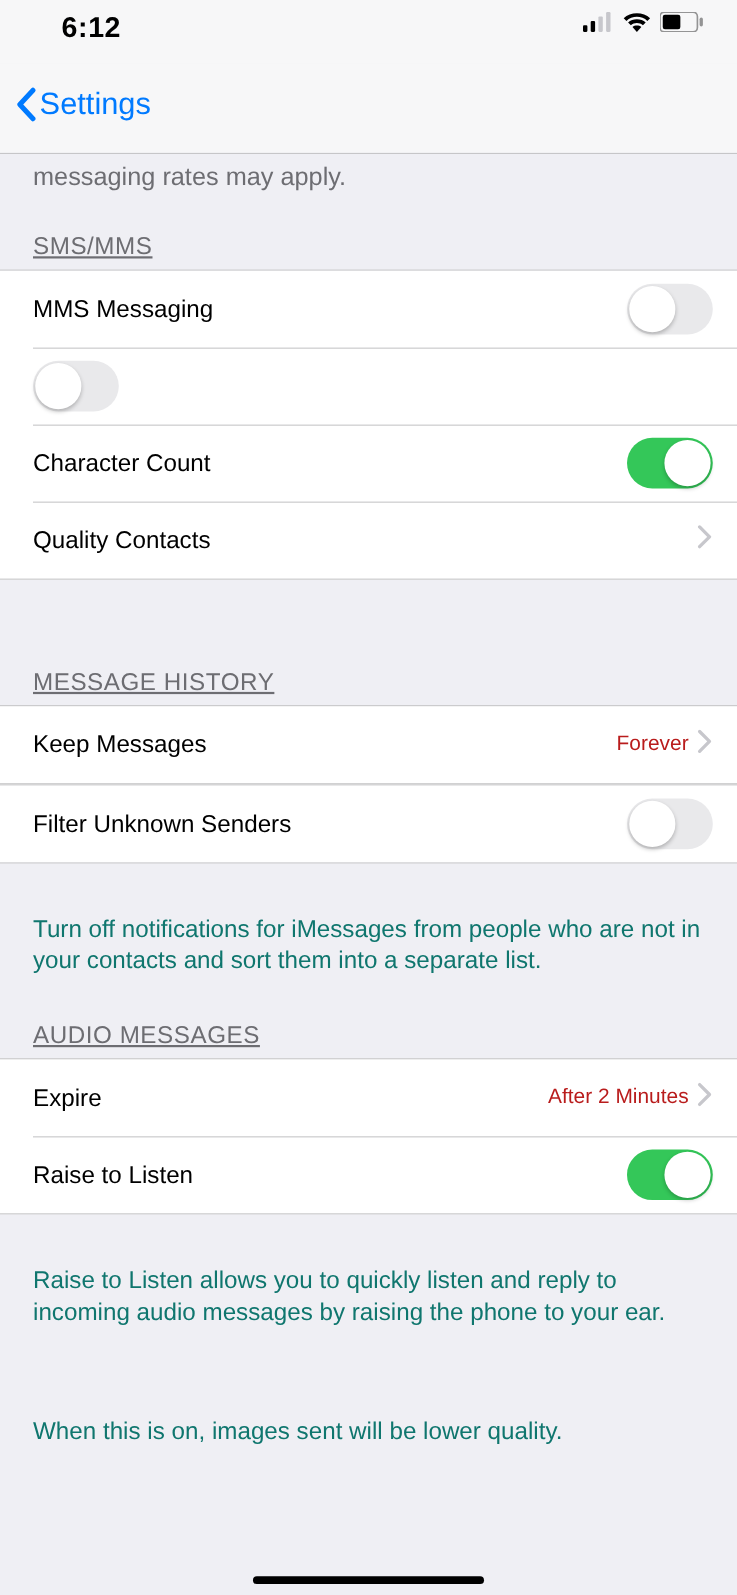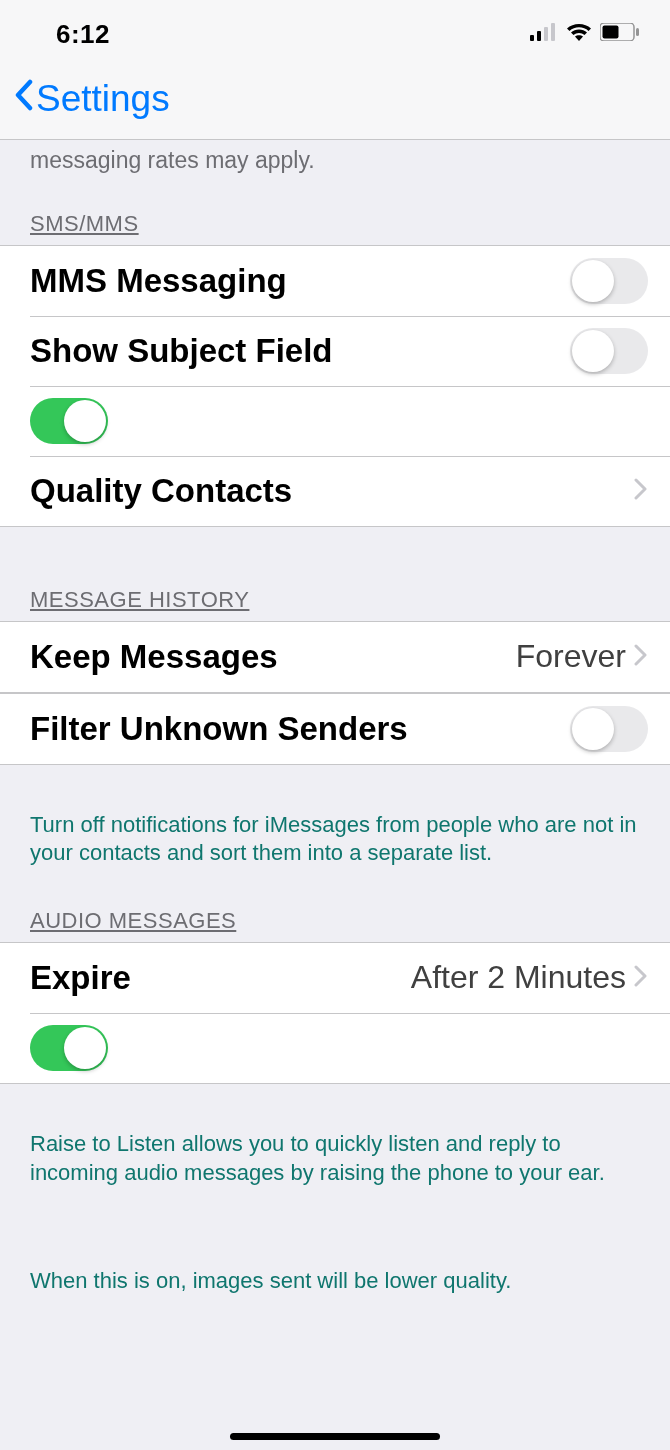--- a/index.html
+++ b/index.html
@@ -8,42 +8,42 @@
     font-family: -apple-system, "Helvetica Neue", Helvetica, Arial, sans-serif;
     background: #efeff4;
     color: #000;
     overflow: hidden;
   }
 
   
   .status-bar {
     display: flex;
     justify-content: space-between;
-    align-items: center;
+    align-items: flex-start;
     padding: 10px 30px 0 30px;
     height: 58px;
     background: #f7f7f8;
   }
   .status-time { font-size: 26px; font-weight: 600; letter-spacing: 0.5px; padding-left: 26px;}
   .status-icons { display: flex; align-items: center; gap: 8px; }
 
   
   .nav-bar {
     display: flex;
     align-items: center;
     height: 82px;
     background: #f7f7f8;
     border-bottom: 1px solid #c6c6c8;
     position: relative;
   }
   .nav-back {
     display: flex;
     align-items: flex-start;
     color: #007aff;
-    font-size: 37px;
+    font-size: 28px;
     padding-left: 14px;
     position: absolute;
     left: 0;
   }
   .nav-back .chev { margin-right: 2px; display:inline-block;}
   .nav-title {
     font-size: 28px;
     font-weight: 600;
     margin: 0 auto;
   }
@@ -60,21 +60,21 @@
 
   .section-header {
     color: #6d6d72;
     font-size: 22px;
     letter-spacing: 0.5px;
     padding: 40px 30px 8px 30px;
     text-transform: uppercase;
     text-decoration: underline;
   }
   .section-header.first { padding-top: 36px; }
-  .section-header.tight { padding-top: 60px; }
+  .section-header.tight { padding-top: 80px; }
 
   .section-footer {
     color: #0f766e;
     font-size: 22px;
     padding: 10px 30px 0 30px;
     line-height: 1.3;
     margin-top: 36px;
   }
 
   .group {
@@ -91,27 +91,26 @@
     position: relative;
   }
   .row + .row::before {
     content: "";
     position: absolute;
     left: 30px; right: 0; top: 0;
     height: 1px;
     background: #c6c6c8;
   }
   .row-label {
-    font-size: 33px;
+    font-size: 22px;
     flex: 1;
-    font-weight: bold;
   }
   .row-value {
-    font-size: 32px;
-    color: #404040;
+    font-size: 19px;
+    color: #b91c1c;
     margin-right: 8px;
   }
 
   .chevron {
     color: #c7c7cc;
   }
 
   
   .switch {
     width: 78px;
@@ -192,26 +191,26 @@
 
   <div class="section-header first">SMS/MMS</div>
   <div class="group">
     <div class="row">
       <div class="row-label">MMS Messaging</div>
       <div class="switch off">
           <div class="knob"></div>
         </div>
     </div>
     <div class="row">
-      <div class="row-label">Show Subject Field</div>
       <div class="switch off">
           <div class="knob"></div>
         </div>
     </div>
     <div class="row">
+      <div class="row-label">Character Count</div>
       <div class="switch on">
           <div class="knob"></div>
         </div>
     </div>
     <div class="row">
       <div class="row-label">Quality Contacts</div>
       <span class="chevron">
         <svg width="14" height="22" viewBox="0 0 14 22">
             <polyline points="2,2 11,11 2,20" fill="none" stroke="#c7c7cc" stroke-width="3" stroke-linecap="round" stroke-linejoin="round"></polyline>
           </svg>
@@ -247,20 +246,21 @@
     <div class="row">
       <div class="row-label">Expire</div>
       <div class="row-value">After 2 Minutes</div>
       <span class="chevron">
         <svg width="14" height="22" viewBox="0 0 14 22">
             <polyline points="2,2 11,11 2,20" fill="none" stroke="#c7c7cc" stroke-width="3" stroke-linecap="round" stroke-linejoin="round"></polyline>
           </svg>
       </span>
     </div>
     <div class="row">
+      <div class="row-label">Raise to Listen</div>
       <div class="switch on">
           <div class="knob"></div>
         </div>
     </div>
   </div>
   <div class="section-footer">Raise to Listen allows you to quickly listen and reply to incoming audio messages by raising the phone to your ear.</div>
 
   <div style="height:34px"></div>
   <div class="section-footer">When this is on, images sent will be lower quality.</div>
 

